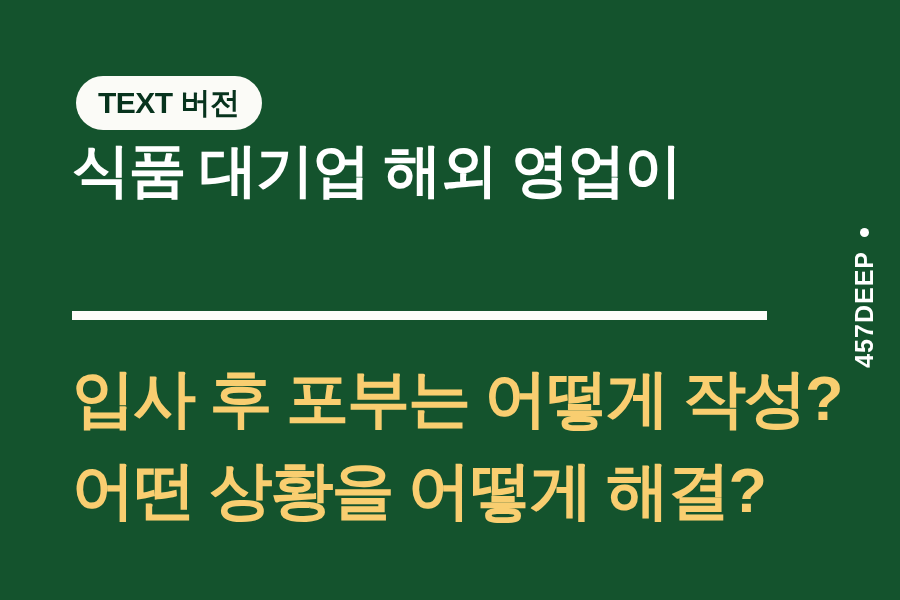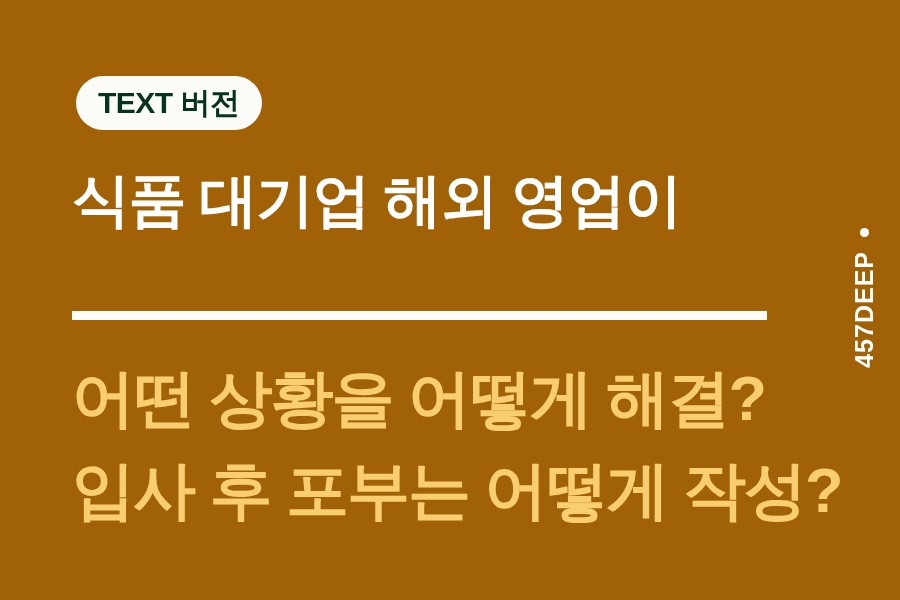--- a/index.html
+++ b/index.html
@@ -10,21 +10,21 @@
     width: 900px;
     height: 600px;
     overflow: hidden;
     font-family: "Liberation Sans", "DejaVu Sans", sans-serif;
   }
 
   #card {
     position: relative;
     width: 900px;
     height: 600px;
-    background: #a16207;
+    background: #14532d;
     box-sizing: border-box;
     overflow: hidden;
   }
 
   
   #badge {
     position: absolute;
     left: 76px;
     top: 76px;
     height: 54px;
@@ -42,21 +42,21 @@
     letter-spacing: -0.5px;
     color: #07331D;
     line-height: 1;
     white-space: nowrap;
   }
 
   
   #heading {
     position: absolute;
     left: 72px;
-    top: 158px;
+    top: 128px;
     width: 760px;
   }
   #heading .hline {
     font-size: 58px;
     font-weight: bold;
     color: #FFFFFF;
     line-height: 84px;
     letter-spacing: -1.5px;
     white-space: nowrap;
   }
@@ -124,22 +124,22 @@
     <span class="badge-text">TEXT 버전</span>
   </div>
 
   <div id="heading">
     <div class="hline">식품 대기업 해외 영업이</div>
   </div>
 
   <div id="divider"></div>
 
   <div id="subheading">
+    <div class="sline">입사 후 포부는 어떻게 작성?</div>
     <div class="sline">어떤 상황을 어떻게 해결?</div>
-    <div class="sline">입사 후 포부는 어떻게 작성?</div>
   </div>
 
   <div id="brand">
     <span class="brand-dot"></span>
     <span class="brand-text">457DEEP</span>
   </div>
 
 </div>
 
 </body></html>

